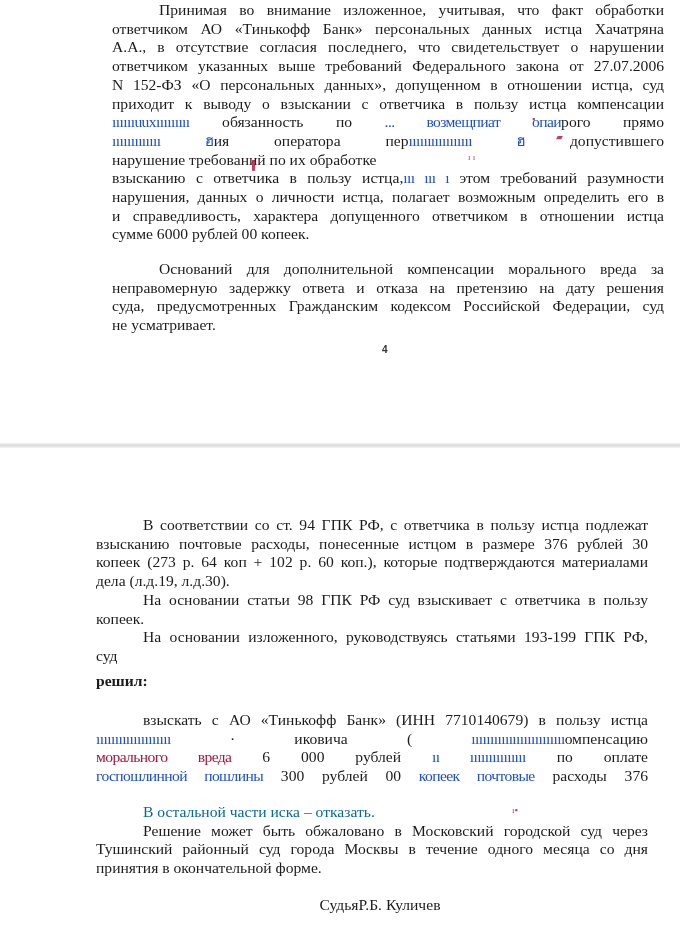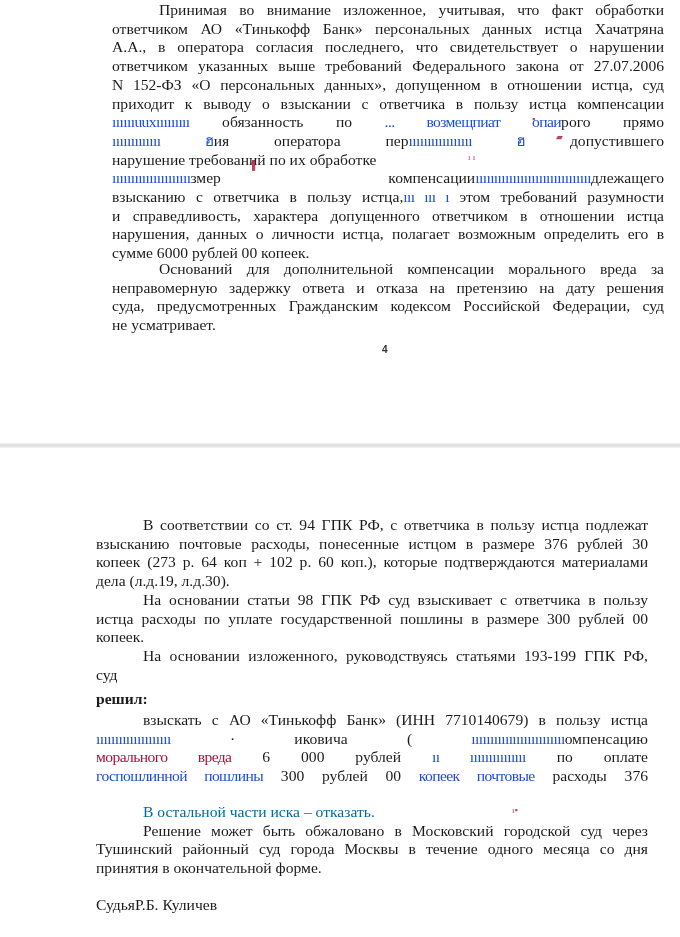--- a/index.html
+++ b/index.html
@@ -59,69 +59,66 @@
       font-weight: bold;
       color: #333;
     }
     .decision-title {
       text-align: left;
       font-weight: bold;
       margin: 6px 0 8px 0;
     }
     .signature {
       position: absolute;
-      left: 96px;
+      left: 104px;
       top: 896px;
       width: 552px;
       font-size: 15.6px;
       display: flex;
-      justify-content: flex-start;
+      justify-content: center;
     }
     .block-top1 { top: 1px; }
     .block-top2 { top: 260px; }
     .block-b1 { top: 516px; }
     .block-b2 { top: 711px; }
     .block-b3 { top: 803px; }
     .stray {
       position: absolute;
       color: #b0123a;
       font-size: 9px;
       opacity: 0.8;
     }
   </style>
 </head>
 <body>
 
 <div class="page page-top">
   <div class="text-block block-top1">
     <span class="line indent">Принимая во внимание изложенное, учитывая, что факт обработки</span>
     <span class="line">ответчиком АО «Тинькофф Банк» персональных данных истца Хачатряна</span>
-    <span class="line">А.А., в оператора согласия последнего, что свидетельствует о нарушении</span>
+    <span class="line">А.А., в отсутствие согласия последнего, что свидетельствует о нарушении</span>
     <span class="line">ответчиком указанных выше требований Федерального закона от 27.07.2006</span>
     <span class="line">N 152-ФЗ «О персональных данных», допущенном в отношении истца, суд</span>
     <span class="line">приходит к выводу о взыскании с ответчика в пользу истца компенсации</span>
     <span class="line">
       <span class="redacted">ııııııuuxııııııııı</span>
       <span>обязанность по</span>
       <span class="redacted">... возмещпиат опаи</span><span>рого прямо</span>
     </span>
     <span class="line">
       <span class="redacted">ııııııııııııı ฮ</span><span>ия оператора пер</span><span class="redacted">ııııııııııııııııı ฮ</span>
       <span>допустившего</span>
     </span>
     <span class="line last">нарушение требований по их обработке</span>
     <span class="line">
-      <span class="redacted">ııııııııııııııııııııı</span><span>змер компенсации</span><span class="redacted">ııııııııııııııııııııııııııııııı</span><span>длежащего</span>
-    </span>
-    <span class="line">
       <span>взысканию с ответчика в пользу истца,</span><span class="redacted">ııı ııı ı</span>
       <span>этом требований разумности</span>
     </span>
+    <span class="line">нарушения, данных о личности истца, полагает возможным определить его в</span>
     <span class="line">и справедливость, характера допущенного ответчиком в отношении истца</span>
-    <span class="line">нарушения, данных о личности истца, полагает возможным определить его в</span>
     <span class="line last">сумме 6000 рублей 00 копеек.</span>
   </div>
 
   <div class="text-block block-top2">
     <span class="line indent">Оснований для дополнительной компенсации морального вреда за</span>
     <span class="line">неправомерную задержку ответа и отказа на претензию на дату решения</span>
     <span class="line">суда, предусмотренных Гражданским кодексом Российской Федерации, суд</span>
     <span class="line last">не усматривает.</span>
   </div>
 
@@ -136,21 +133,20 @@
 <div class="page-divider"></div>
 
 <div class="page page-bottom"></div>
 
 <div class="text-block block-b1">
   <span class="line indent">В соответствии со ст. 94 ГПК РФ, с ответчика в пользу истца подлежат</span>
   <span class="line">взысканию почтовые расходы, понесенные истцом в размере 376 рублей 30</span>
   <span class="line">копеек (273 р. 64 коп + 102 р. 60 коп.), которые подтверждаются материалами</span>
   <span class="line last">дела (л.д.19, л.д.30).</span>
   <span class="line indent">На основании статьи 98 ГПК РФ суд взыскивает с ответчика в пользу</span>
-  <span class="line">истца расходы по уплате государственной пошлины в размере 300 рублей 00</span>
   <span class="line last">копеек.</span>
   <span class="line indent">На основании изложенного, руководствуясь статьями 193-199 ГПК РФ,</span>
   <span class="line last">суд</span>
   <div class="decision-title">решил:</div>
 </div>
 
 <div class="text-block block-b2">
   <span class="line indent">взыскать с АО «Тинькофф Банк» (ИНН 7710140679) в пользу истца</span>
   <span class="line">
     <span class="redacted">ıııııııııııııııııııı</span>

